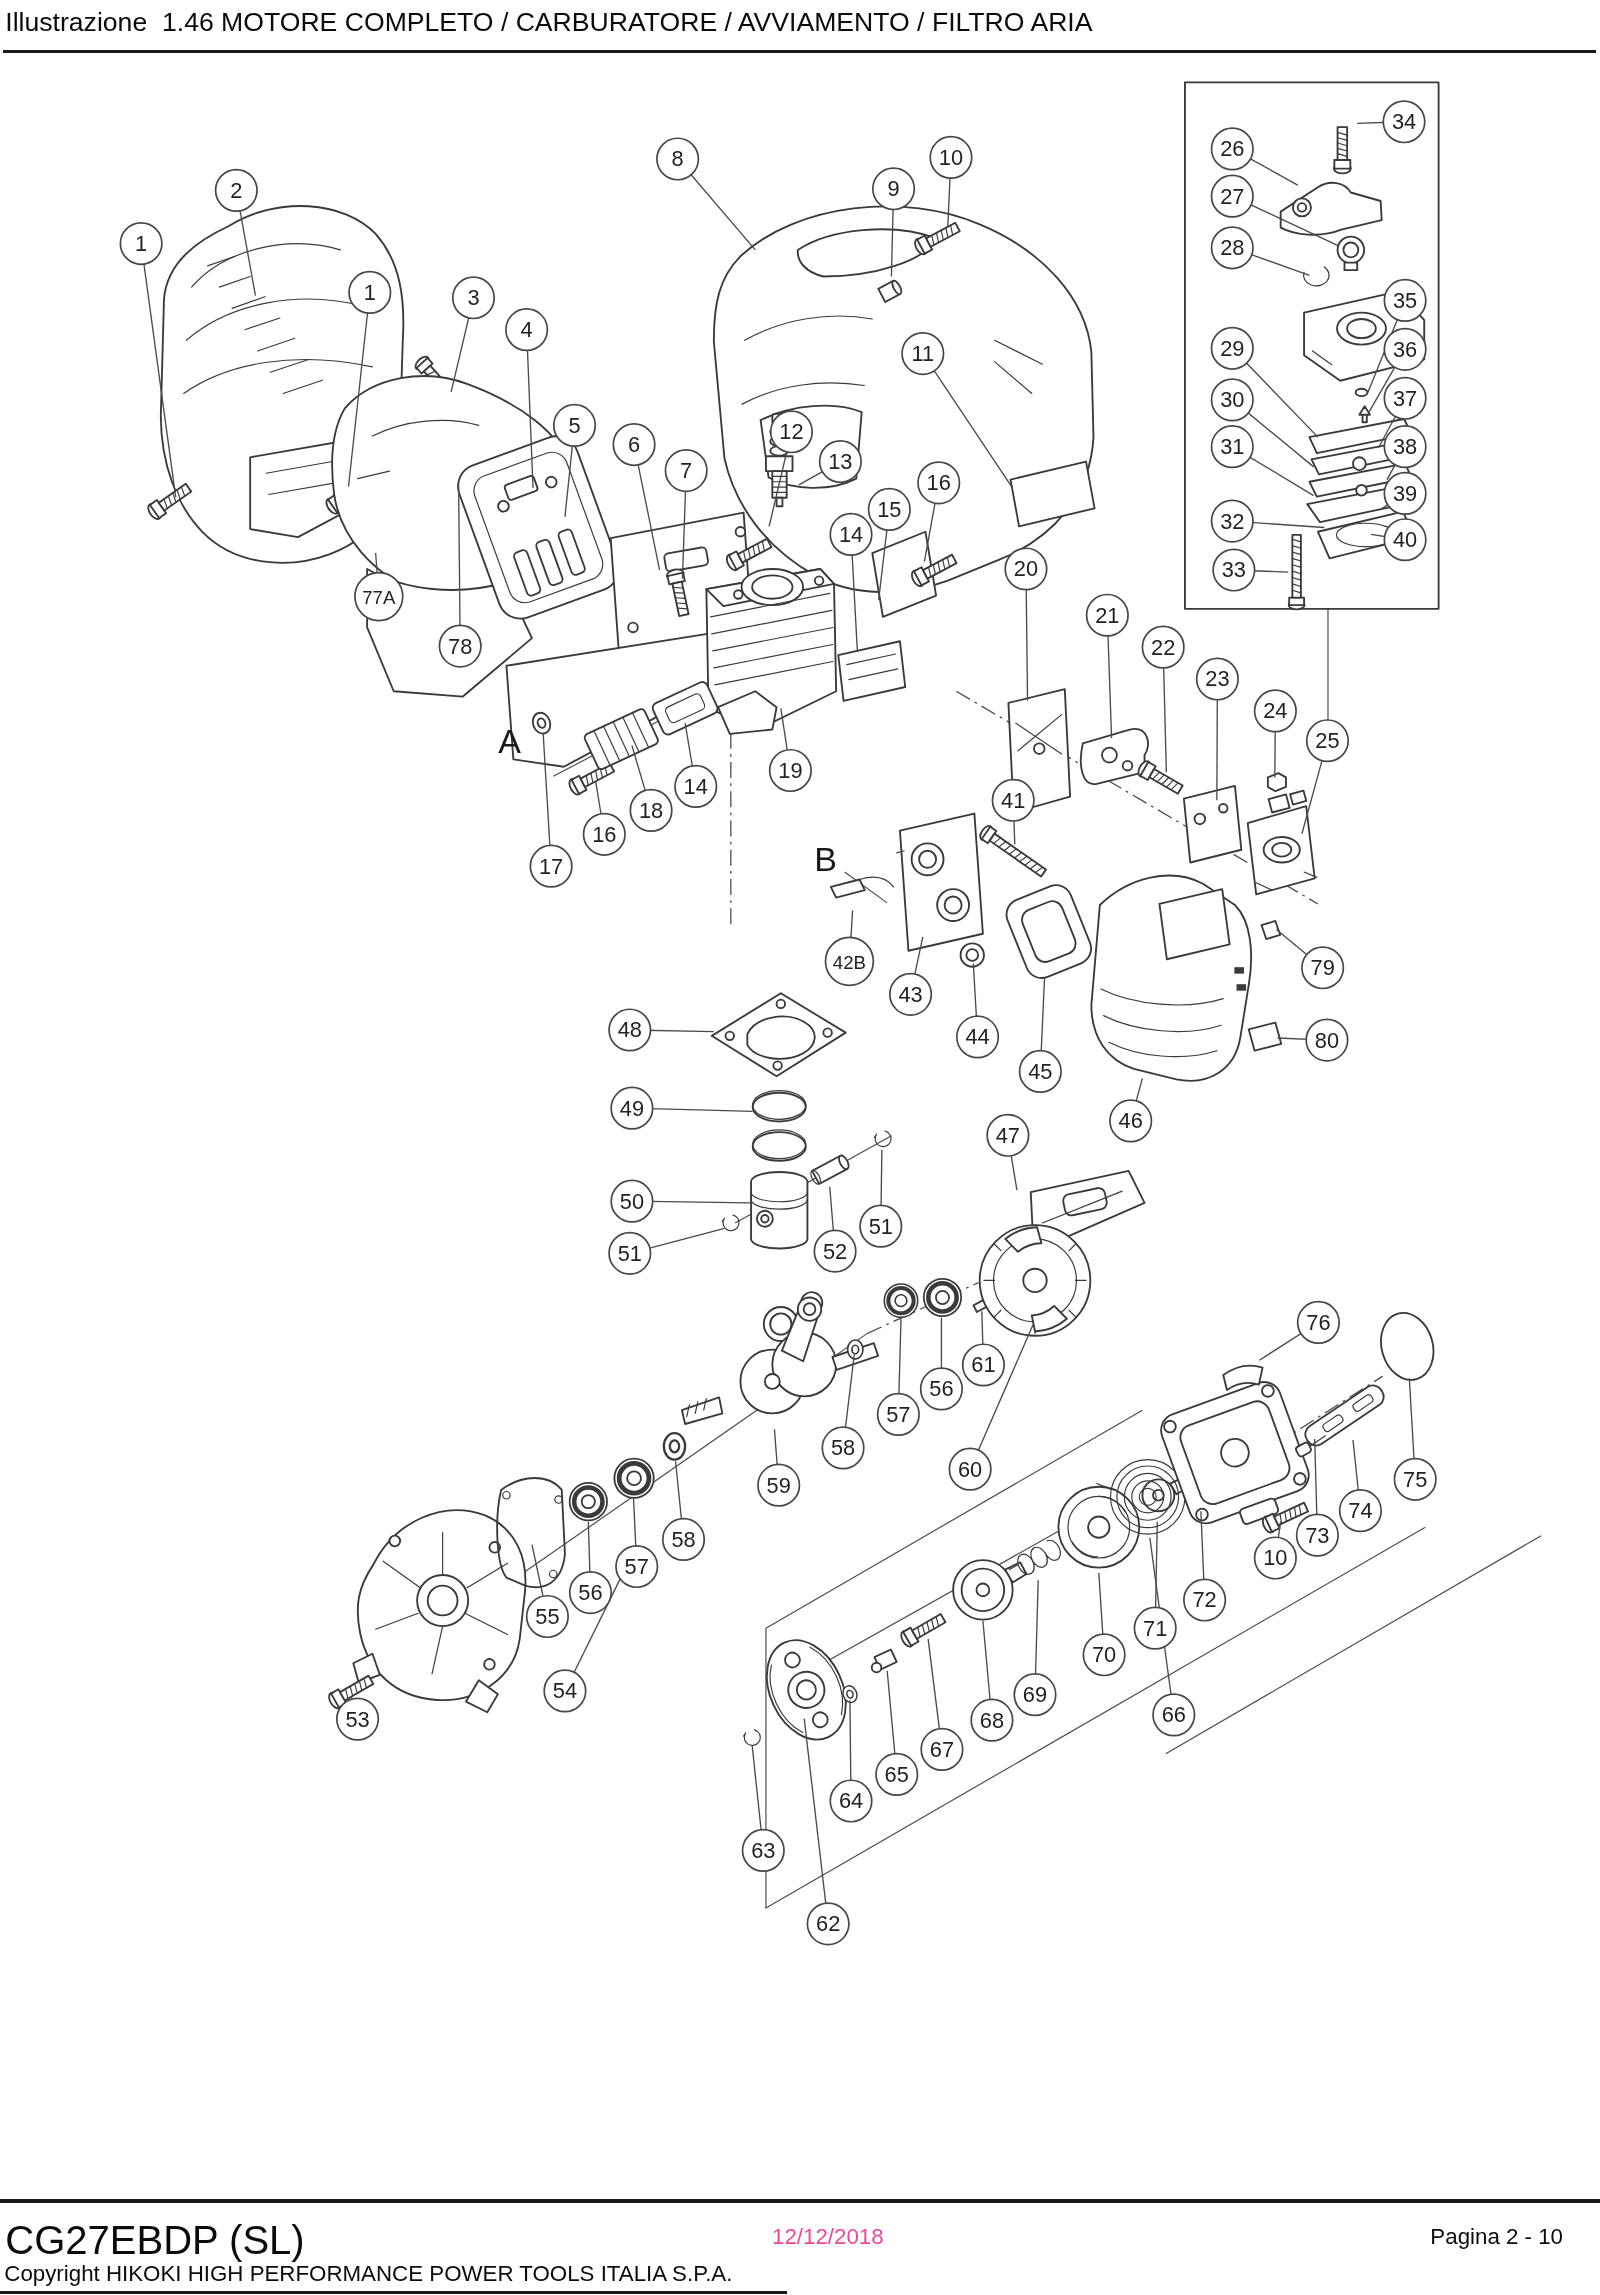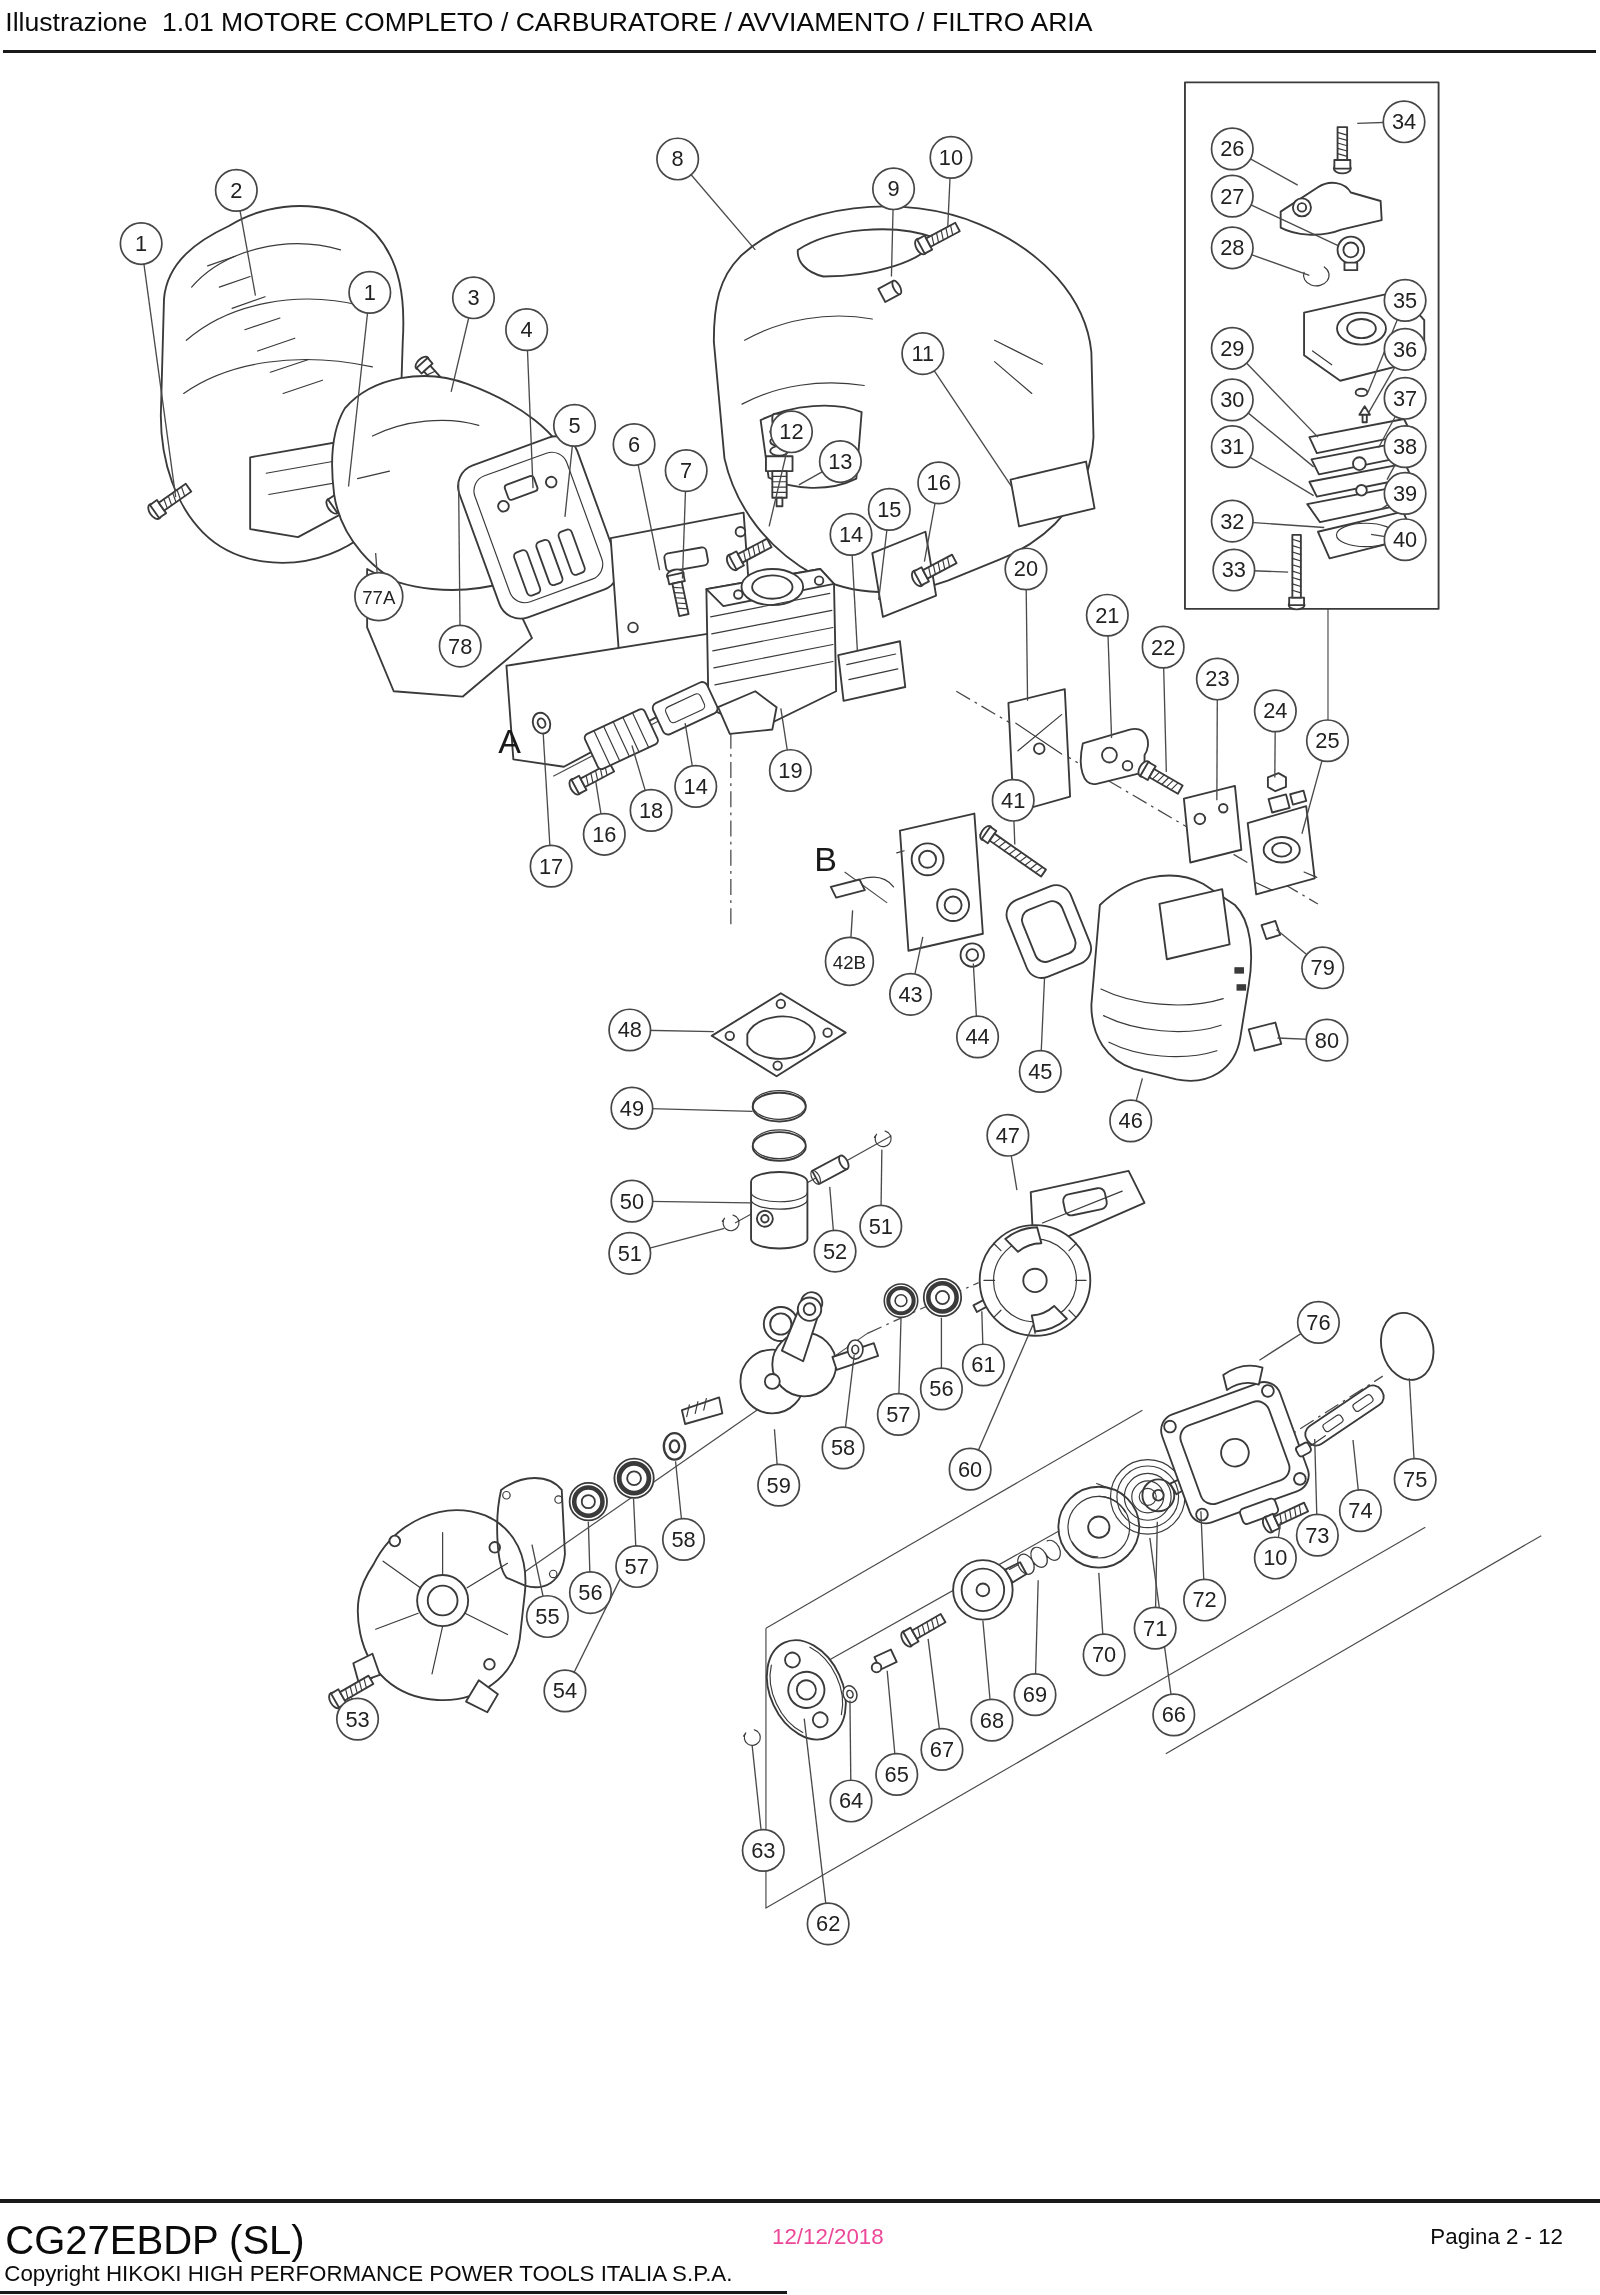--- a/index.html
+++ b/index.html
@@ -21,21 +21,21 @@
   .thin{fill:none;stroke:#4a4a4a;stroke-width:2.2;}
   .dd{fill:none;stroke:#4a4a4a;stroke-width:2.4;stroke-dasharray:30 10 5 10;}
   .dark{fill:#3a3a3a;stroke:#3a3a3a;stroke-width:2;}
   .band{fill:none;stroke:#3a3a3a;stroke-width:9;}
 </style>
 </head>
 <body>
 
 <div class="page">
 
-  <div class="hdr-title">Illustrazione  1.01 MOTORE COMPLETO / CARBURATORE / AVVIAMENTO / FILTRO ARIA</div>
+  <div class="hdr-title">Illustrazione  1.46 MOTORE COMPLETO / CARBURATORE / AVVIAMENTO / FILTRO ARIA</div>
   <div class="hdr-rule"></div>
 
   <svg id="diagram-svg" width="1601" height="2295" viewBox="0 0 3010 4316" xmlns="http://www.w3.org/2000/svg">
 
     <defs>
       <g id="bolt">
         <ellipse class="pt" cx="-12" cy="0" rx="9" ry="16"></ellipse>
         <rect class="pt" x="-12" y="-15" width="16" height="30"></rect>
         <rect class="pt" x="4" y="-9" width="62" height="18"></rect>
         <path class="ln2" d="M16,-9 l-5,18 M26,-9 l-5,18 M36,-9 l-5,18 M46,-9 l-5,18 M56,-9 l-5,18"></path>
@@ -921,17 +921,17 @@
           <text x="2495" y="1970" text-anchor="middle" fill="#222222" font-family="&quot;Liberation Sans&quot;, sans-serif" font-size="41">80</text>
         </g>
         <text x="958" y="1416" text-anchor="middle" fill="#1a1a1a" font-family="&quot;Liberation Sans&quot;, sans-serif" font-size="64">A</text>
         <text x="1552" y="1638" text-anchor="middle" fill="#1a1a1a" font-family="&quot;Liberation Sans&quot;, sans-serif" font-size="64">B</text>
       </g>
   </svg>
 
   <div class="ftr-rule"></div>
   <div class="ftr-model">CG27EBDP (SL)</div>
   <div class="ftr-date">12/12/2018</div>
-  <div class="ftr-page">Pagina 2 - 12</div>
+  <div class="ftr-page">Pagina 2 - 10</div>
   <div class="ftr-copy">Copyright HIKOKI HIGH PERFORMANCE POWER TOOLS ITALIA S.P.A.</div>
   <div class="btm-rule"></div>
 </div>
 
 
 </body></html>

